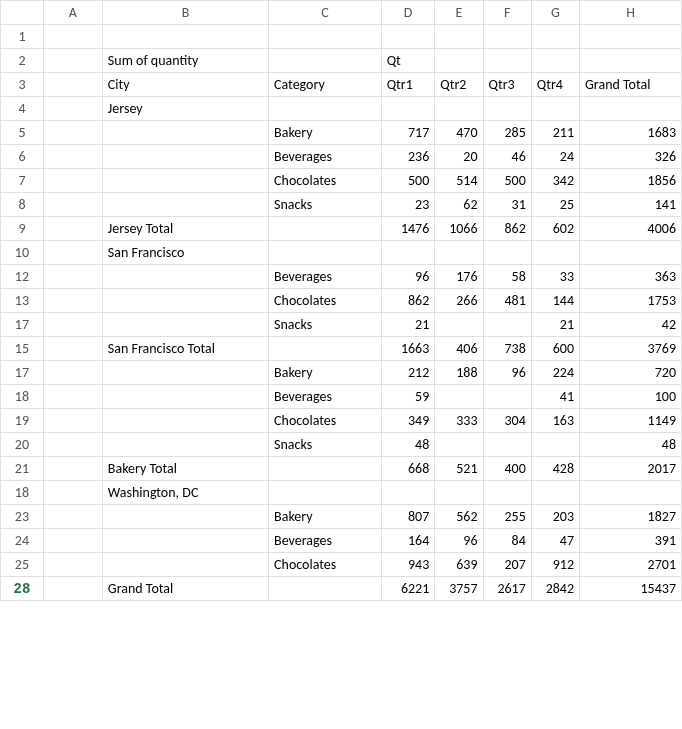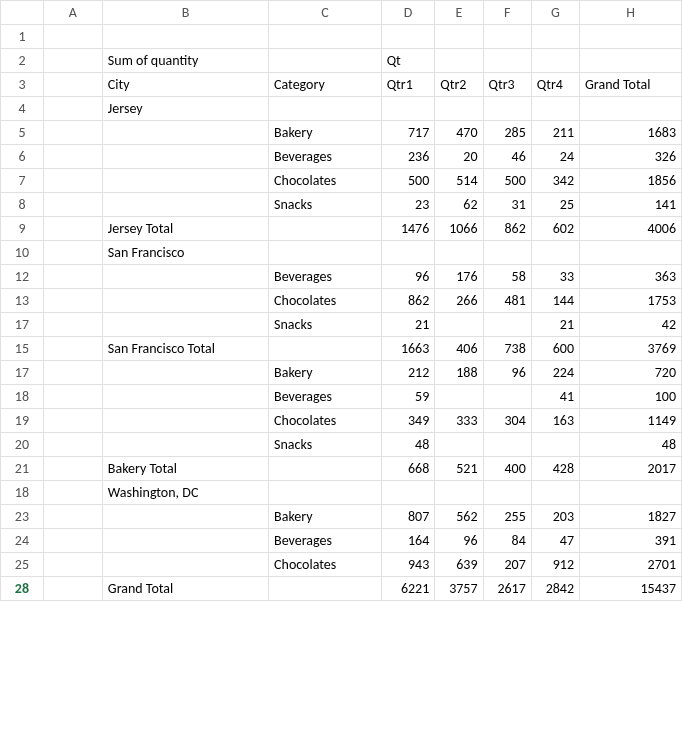--- a/index.html
+++ b/index.html
@@ -36,20 +36,21 @@
     background: #fff;
     text-align: center;
     color: #555;
     font-weight: normal;
     width: 40px;
     border: 1px solid #e0e0e0;
   }
   .row-hdr.selected {
     color: #217346;
     font-weight: bold;
+    font-family: Liberation Mono, monospace;
   }
   .corner {
     background: #fff;
     width: 40px;
   }
   .txt { text-align: left; }
   .num { text-align: right; }
   col.cA { width: 55px; }
   col.cB { width: 155px; }
   col.cC { width: 105px; }

